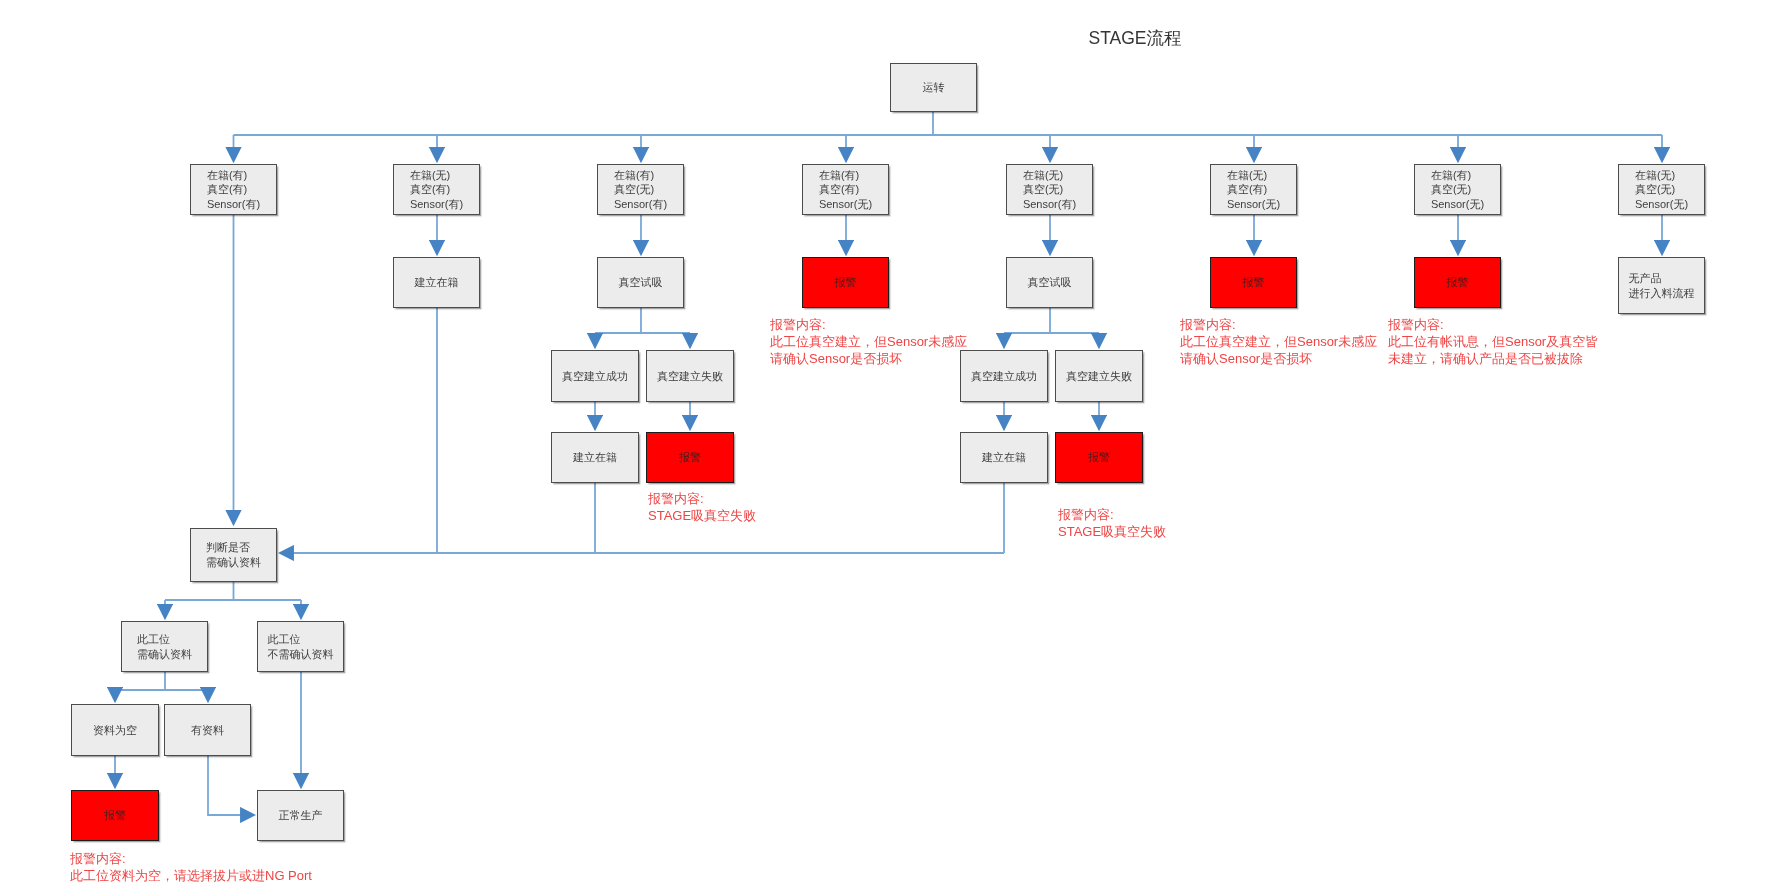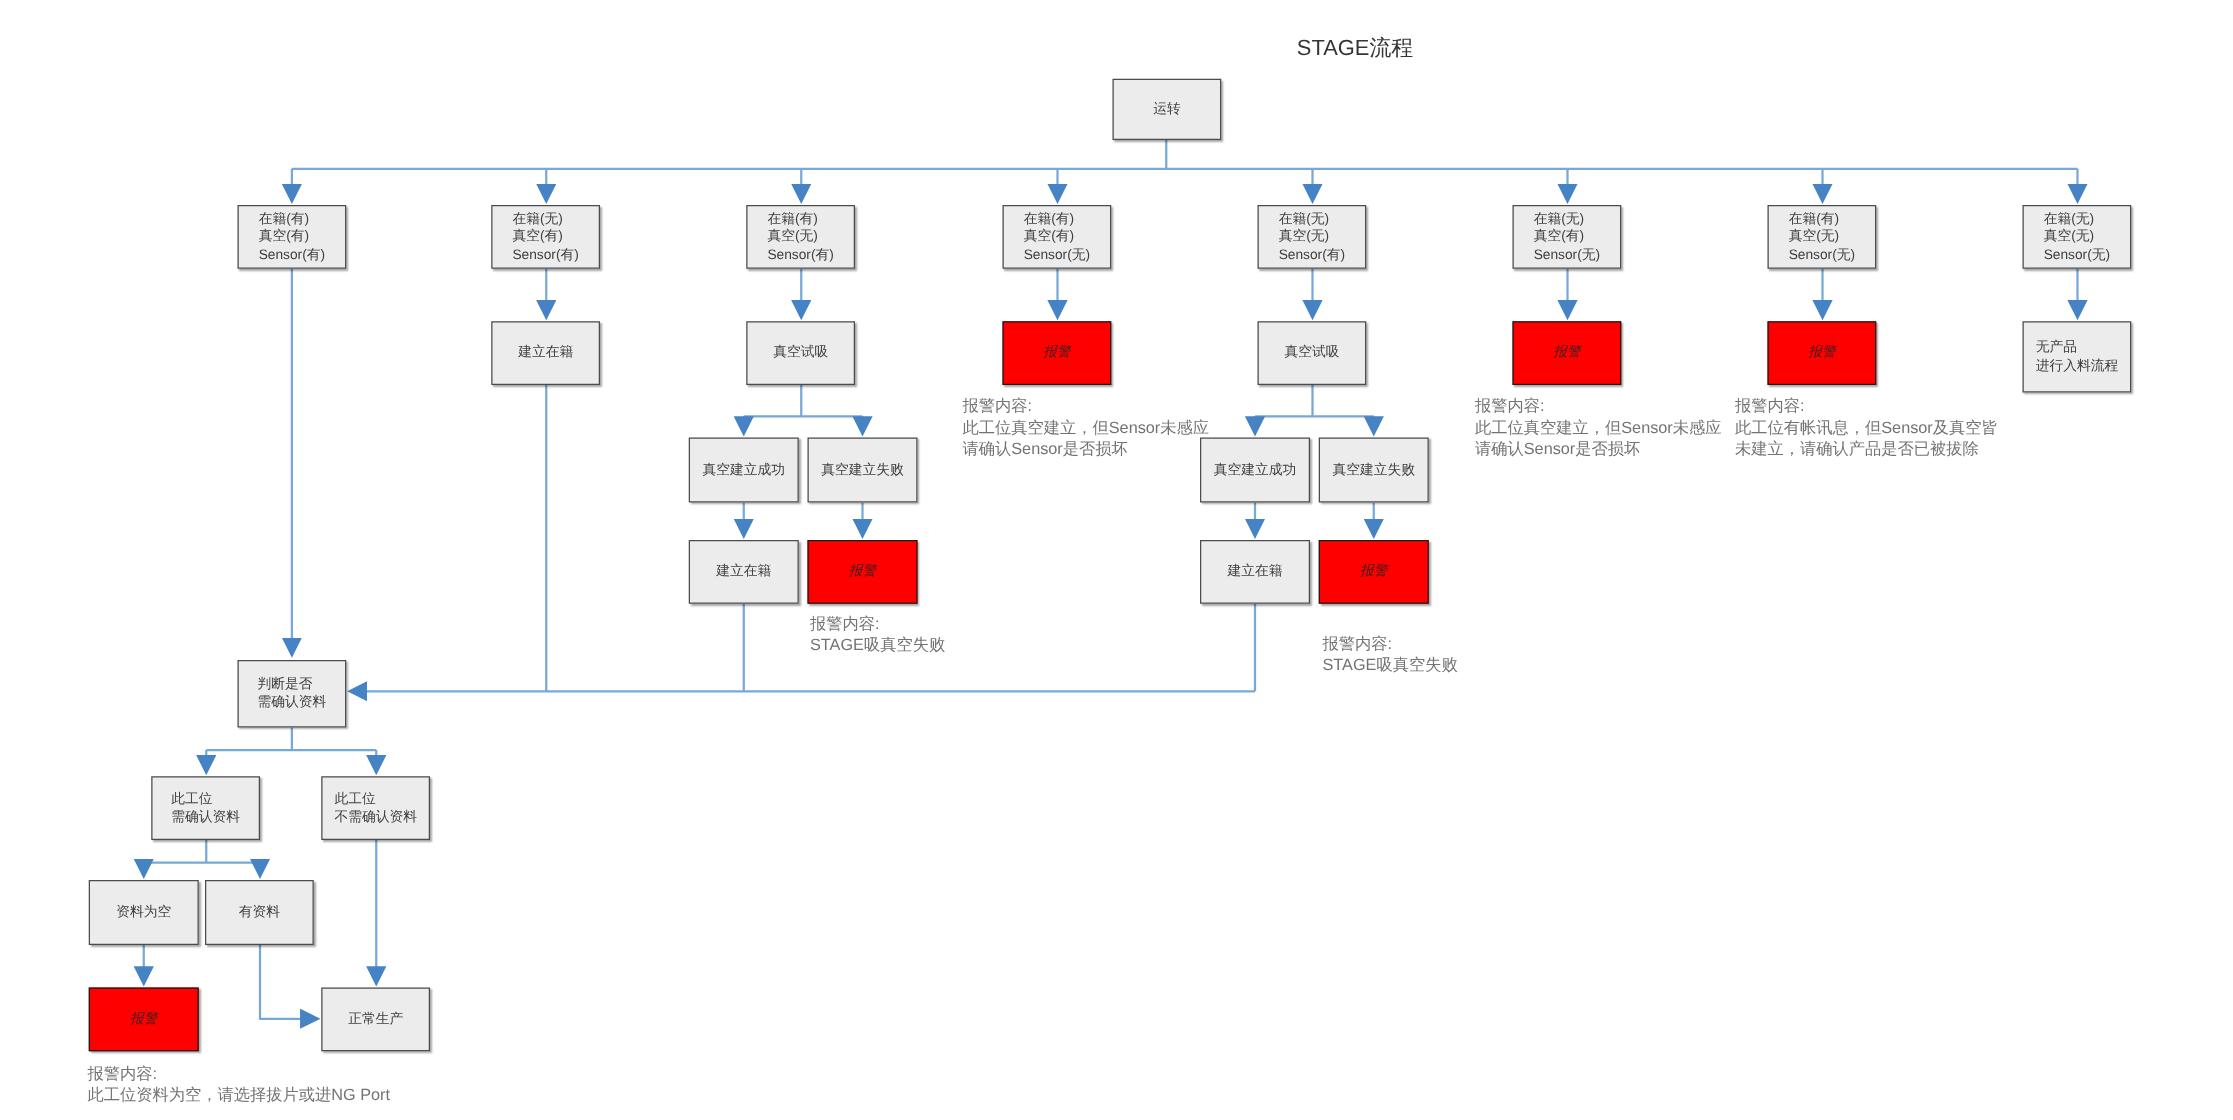--- a/index.html
+++ b/index.html
@@ -6,23 +6,23 @@
   body{width:1786px;height:896px;position:relative;overflow:hidden;
        font-family:"Liberation Sans","DejaVu Sans",sans-serif;}
   #canvas{position:absolute;left:0;top:0;width:1786px;height:896px;}
   svg.connectors{position:absolute;left:0;top:0;pointer-events:none;}
   svg.connectors path.line{stroke:var(--connector,#78a8d8);stroke-width:1.8;fill:none;}
   #arrhead{fill:var(--arrow,#4583c4);}
   .node{position:absolute;box-sizing:border-box;display:flex;align-items:center;justify-content:center;
         text-align:left;white-space:pre-line;background:var(--box-fill,#ececec);
         border:1px solid var(--box-border,#4c4c4c);box-shadow:1.5px 1.5px 1.5px rgba(0,0,0,0.35);
         font-size:11px;line-height:1.32;color:#3e3e3e;z-index:2;}
-  .node.alarm{background:var(--alarm-fill,#ff0000);border-color:#1c1c1c;color:#3b1f1f;font-style:italic;}
-  .annotation{position:absolute;white-space:pre-line;font-size:13px;line-height:1.32;color:#737373;z-index:2;}
-  .title{position:absolute;left:849px;top:26px;width:470px;text-align:center;
+  .node.alarm{background:var(--alarm-fill,#ff0000);border-color:#1c1c1c;color:#3b1f1f;}
+  .annotation{position:absolute;white-space:pre-line;font-size:13px;line-height:1.32;color:#ef4444;z-index:2;}
+  .title{position:absolute;left:900px;top:26px;width:470px;text-align:center;
          font-size:17.5px;line-height:1.45;color:#353535;z-index:2;}
 </style>
 </head>
 <body>
 
 <div id="canvas">
 
   <svg class="connectors" width="1786" height="896" viewBox="0 0 1786 896">
     <defs>
       <marker id="arr" viewBox="0 0 10 10" refX="8" refY="5" markerWidth="9" markerHeight="9" orient="auto-start-reverse">

